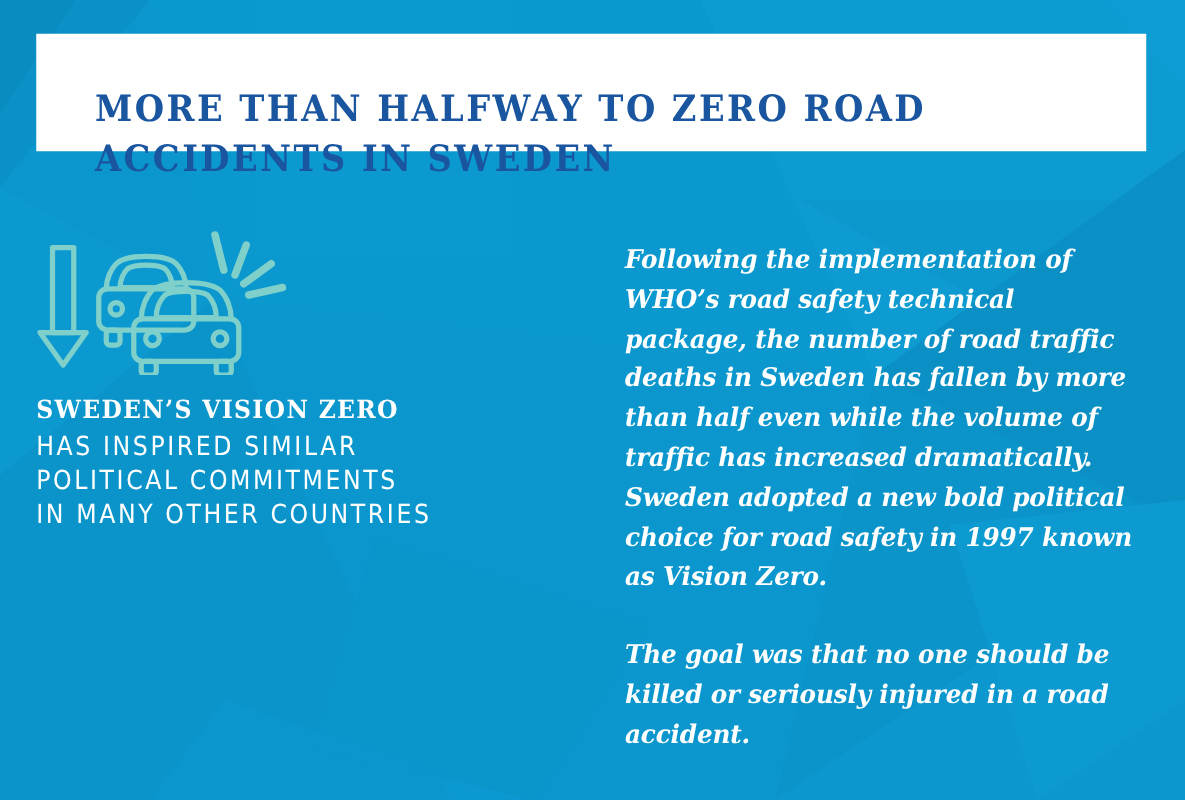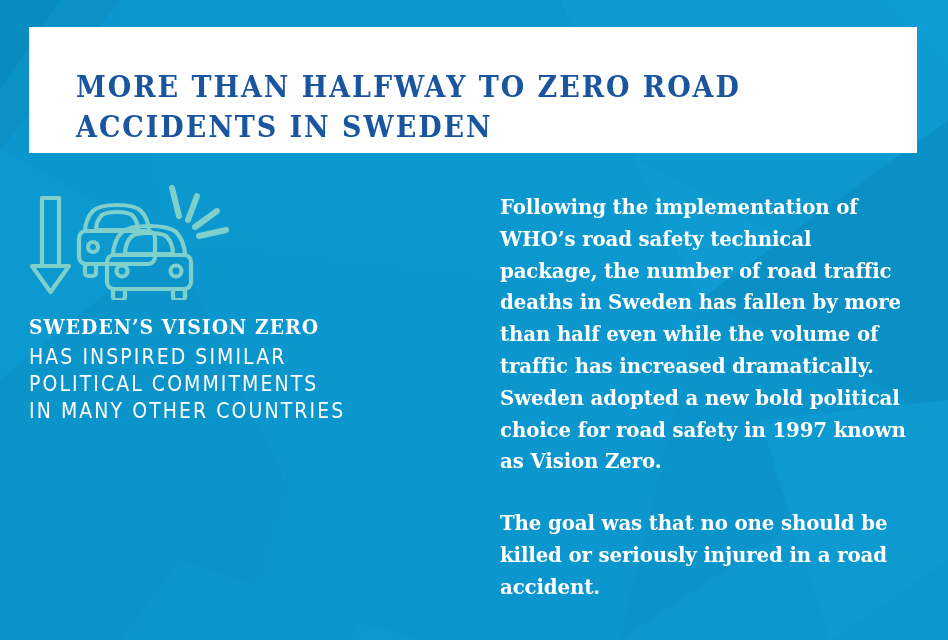--- a/index.html
+++ b/index.html
@@ -24,21 +24,21 @@
     position:absolute;
     inset:0;
     width:948px; height:640px;
     display:block;
   }
 
   
   .title-card {
     position:absolute;
     left:29px; top:27px;
-    width:888px; height:126px;
+    width:888px; height:94px;
     background:#ffffff;
     z-index:3;
   }
   .title-text {
     position:absolute;
     left:47px; top:40px;
     width:800px;
     color:#1a55a0;
     font-family:"DejaVu Serif","Liberation Serif",serif;
     font-weight:700;
@@ -97,20 +97,21 @@
     transform:scaleX(0.9);
     transform-origin:left top;
     white-space:pre-line;
   }
 
   
   .col-right {
     position:absolute;
     left:500px; top:32px;
     width:425px;
+    font-style:italic;
   }
   .para {
     color:#ffffff;
     font-family:"DejaVu Serif","Liberation Serif",serif;
     font-weight:700;
     font-size:20.5px;
     line-height:31.8px;
     letter-spacing:-0.15px;
     transform:scaleX(0.965);
     transform-origin:left top;

